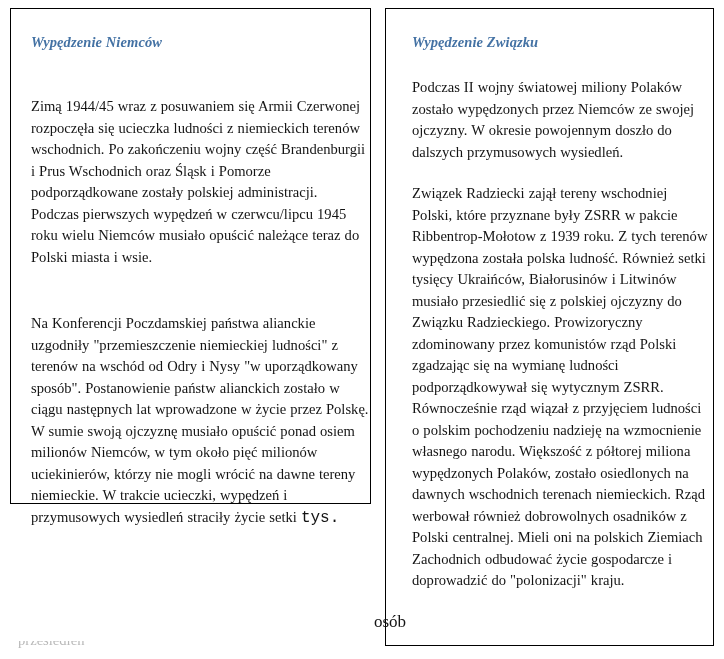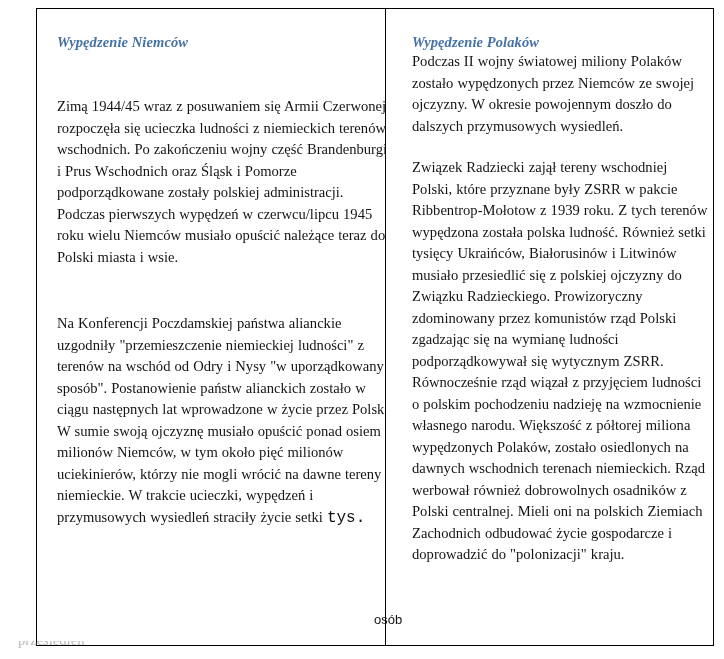--- a/index.html
+++ b/index.html
@@ -20,22 +20,21 @@
     box-sizing: border-box;
     border: 1px solid #000000;
     background: #ffffff;
     overflow: visible;
   }
 
   #panel-left {
     left: 10px;
     top: 8px;
     width: 361px;
-    height: 638px;
-    margin-left: 26px;
+    height: 496px;
   }
 
   #panel-right {
     left: 385px;
     top: 8px;
     width: 329px;
     height: 638px;
   }
 
   .panel-inner {
@@ -75,37 +74,37 @@
   }
 
   #panel-left .body-text  { margin-left: 7px; width: 338px; }
   #panel-right .body-text { margin-left: 12px; width: 298px; }
 
   
   #p-left-1  { margin-top: 26px; }
   #p-left-2  { margin-top: 45px; }
   #p-left-3  { margin-top: 45px; }
 
-  #p-right-1 { }
+  #p-right-1 { margin-top: 26px; }
   #p-right-2 { margin-top: 20px; }
 
   
   .mono-tail {
     font-family: "Liberation Mono", "DejaVu Sans Mono", monospace;
     font-size: 16px;
     color: #141414;
     white-space: nowrap;
   }
 
   .overflow-word {
     position: absolute;
     left: 374px;
     top: 612px;
-    font-family: Liberation Sans, sans-serif;
-    font-size: 13px;
+    font-family: Liberation Serif, serif;
+    font-size: 17px;
     color: #141414;
     white-space: nowrap;
     z-index: 5;
   }
 
   
   .clipped-row {
     position: absolute;
     left: 18px;
     top: 641px;
@@ -140,19 +139,19 @@
 </div>
 
 <div class="overflow-word">osób</div>
 
 <div class="clipped-row">
   <div class="inner">przesiedleń</div>
 </div>
 
 <div class="panel" id="panel-right">
   <div class="panel-inner">
-    <div class="heading">Wypędzenie Polaków</div>
+    <div class="heading">Wypędzenie Związku</div>
 
     <p class="body-text" id="p-right-1">Podczas II wojny światowej miliony Polaków zostało wypędzonych przez Niemców ze swojej ojczyzny. W okresie powojennym doszło do dalszych przymusowych wysiedleń.</p>
 
     <p class="body-text" id="p-right-2">Związek Radziecki zajął tereny wschodniej Polski, które przyznane były ZSRR w pakcie Ribbentrop-Mołotow z 1939 roku. Z tych terenów wypędzona została polska ludność. Również setki tysięcy Ukraińców, Białorusinów i Litwinów musiało przesiedlić się z polskiej ojczyzny do Związku Radzieckiego. Prowizoryczny zdominowany przez komunistów rząd Polski zgadzając się na wymianę ludności podporządkowywał się wytycznym ZSRR. Równocześnie rząd wiązał z przyjęciem ludności o polskim pochodzeniu nadzieję na wzmocnienie własnego narodu. Większość z półtorej miliona wypędzonych Polaków, zostało osiedlonych na dawnych wschodnich terenach niemieckich. Rząd werbował również dobrowolnych osadników z Polski centralnej. Mieli oni na polskich Ziemiach Zachodnich odbudować życie gospodarcze i doprowadzić do "polonizacji" kraju.</p>
   </div>
 </div>
 
 </body></html>

